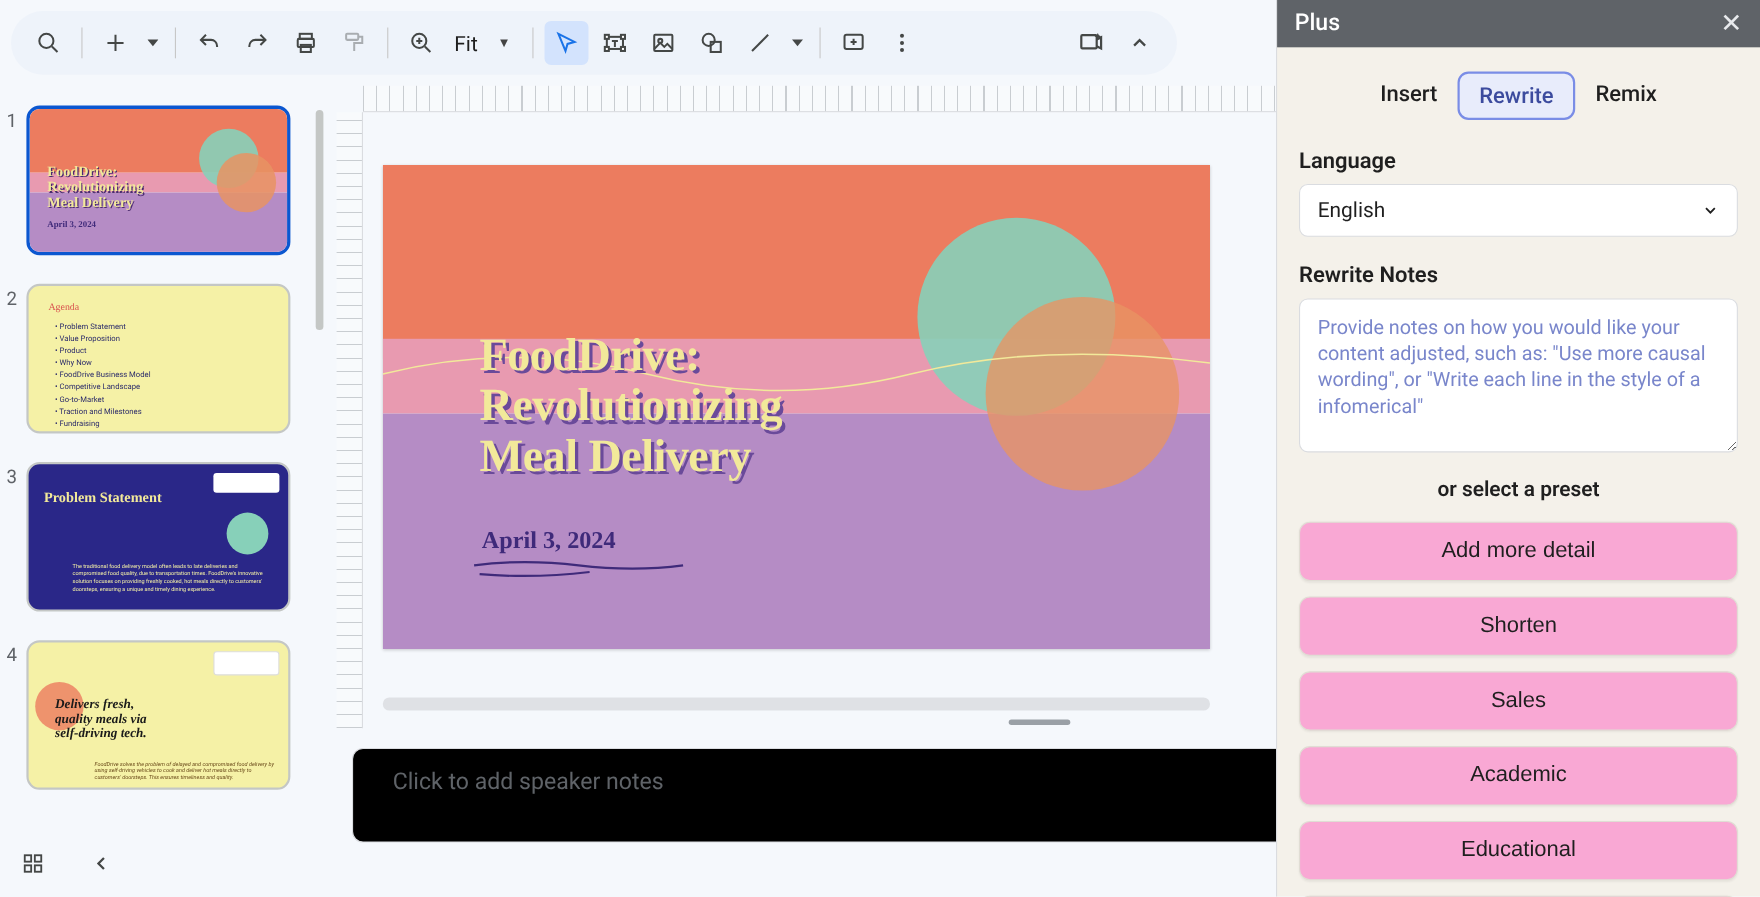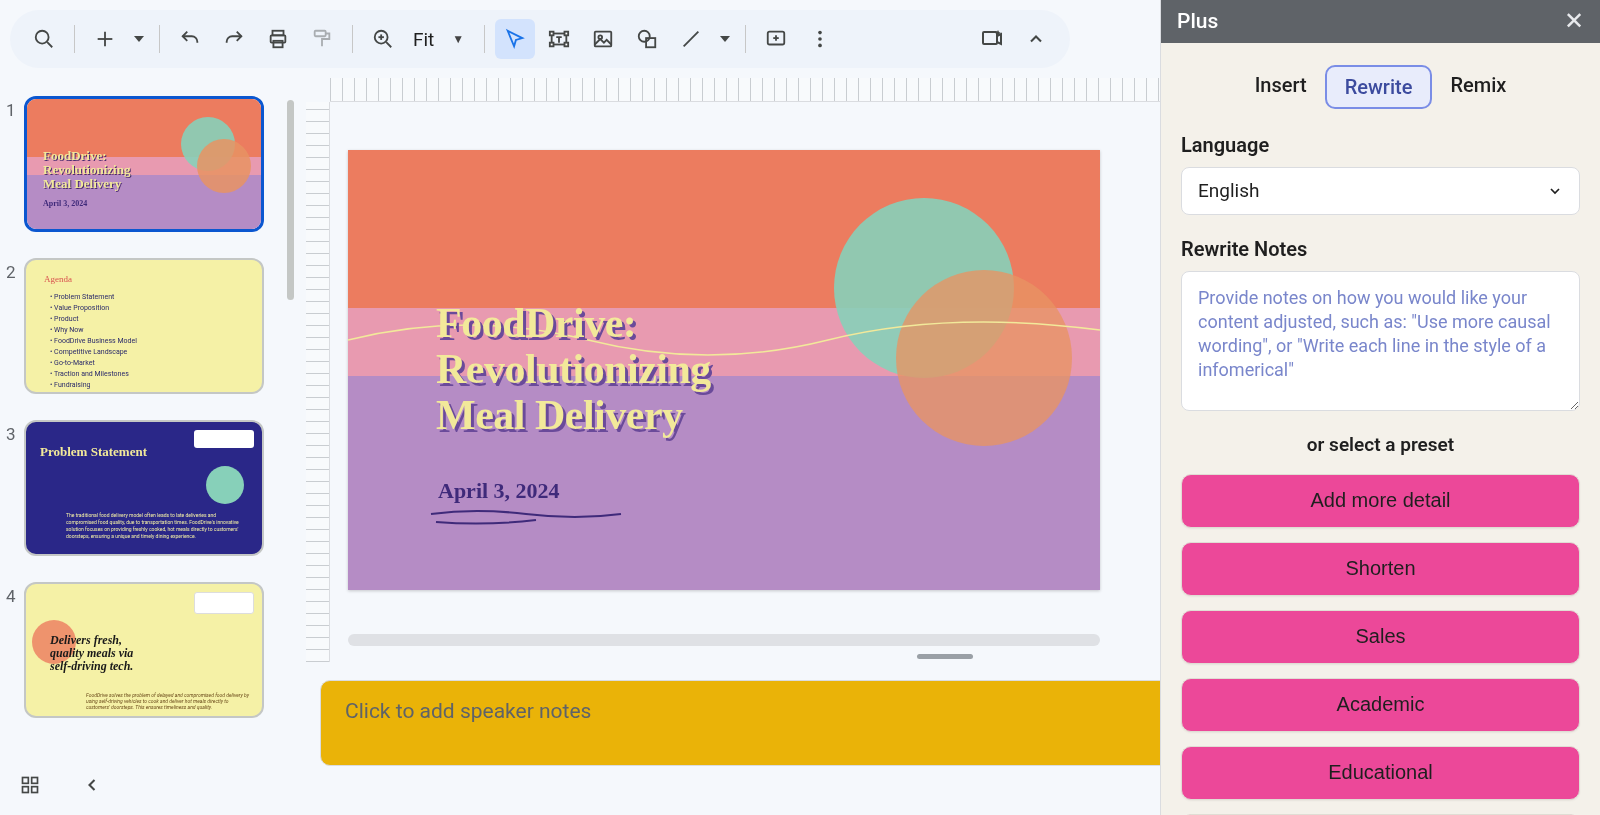--- a/index.html
+++ b/index.html
@@ -202,24 +202,24 @@
   .splitter-handle {
     position:absolute; top:576px; left:50%; transform:translateX(-50%);
     width:56px; height:5px; background:#9aa0a6; border-radius:3px;
   }
 
   .speaker-notes {
     position:absolute;
     left:30px; right:4px;
     top:602px;
     height:86px;
-    background:#eab308;
+    background:#000000;
     border:1px solid #dadce0;
     border-radius:10px;
-    padding: 18px 24px;
+    padding: 18px 36px;
     font-size: 21px;
     color:#5f6368;
   }
 
   
   .bottom-bar {
     position: absolute;
     left: 0;
     bottom: 0;
     height: 60px;
@@ -326,21 +326,21 @@
   .preset-hint {
     text-align: center;
     font-size: 19px;
     font-weight: 600;
     color: #1f1f1f;
     margin-bottom: 18px;
   }
   .preset-btn {
     width: 100%;
     height: 54px;
-    background: #ec4899;
+    background: #f9a8d4;
     border: 1px solid #e0ddd4;
     border-radius: 10px;
     font-size: 20px;
     font-weight: 500;
     color: #1f1f1f;
     margin-bottom: 14px;
     cursor: pointer;
     box-shadow: 0 1px 2px rgba(0,0,0,.06);
   }
 

